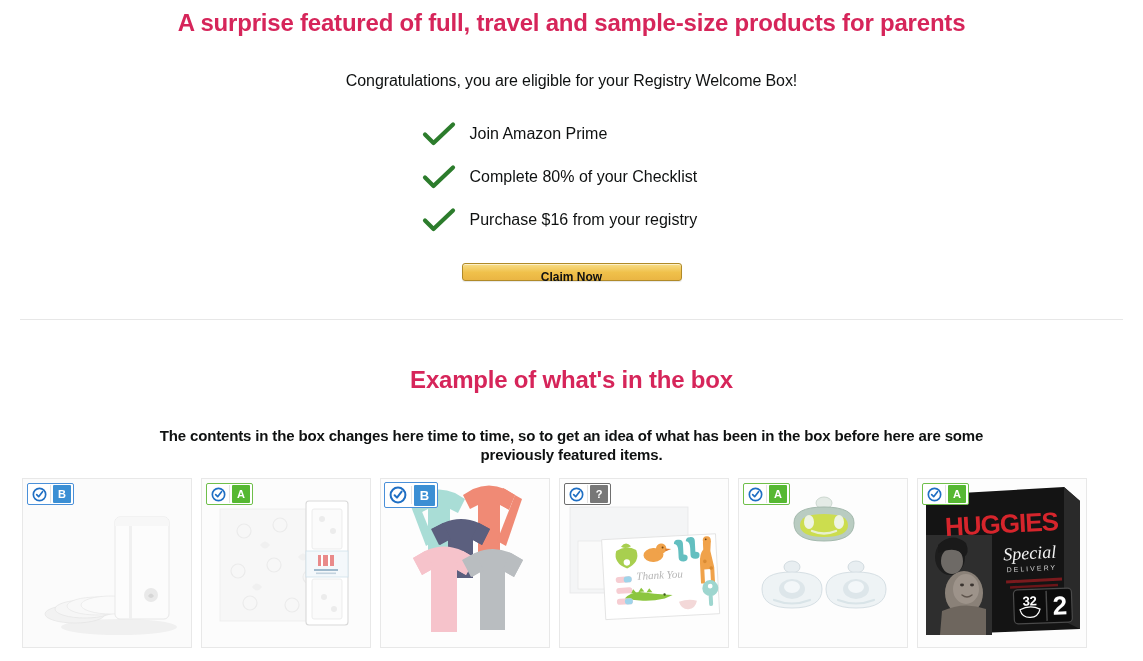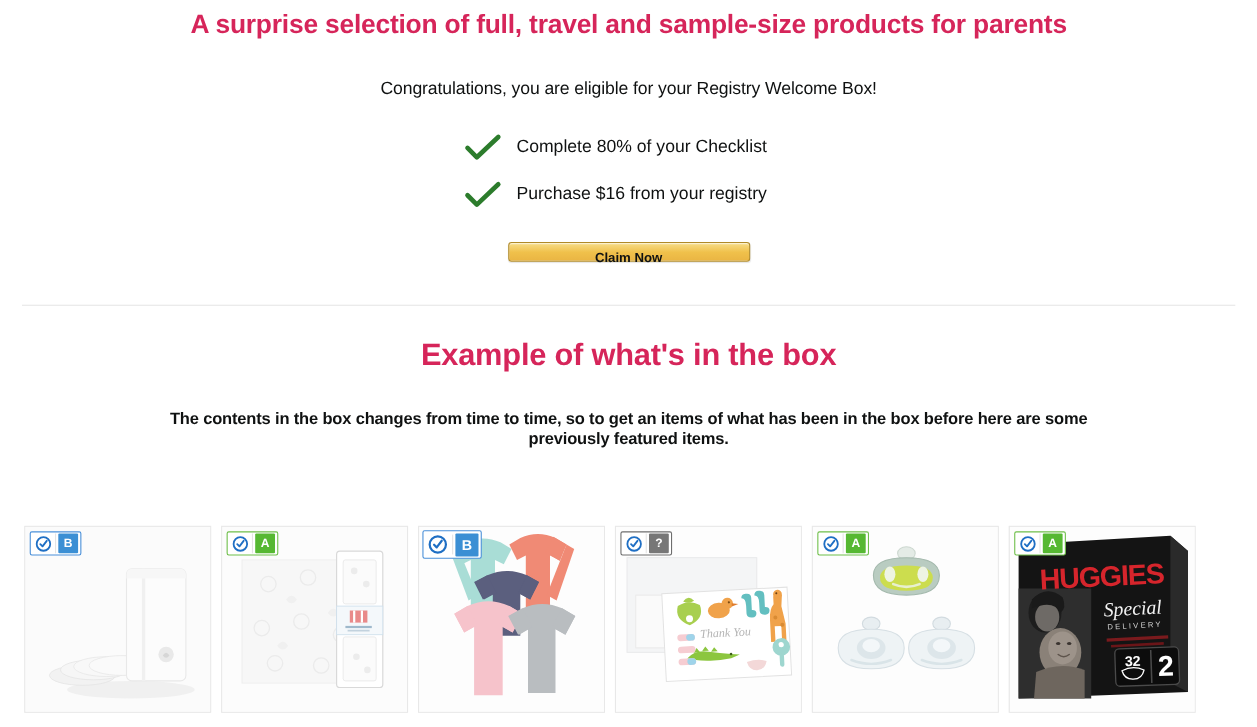--- a/index.html
+++ b/index.html
@@ -90,23 +90,23 @@
   .divider {
     margin: 34px 20px 0 20px;
     height: 1px;
     background: #e7e7e7;
   }
 
   
   .box-headline {
     text-align: center;
     color: #d6255a;
-    font-size: 28px;
+    font-size: 24px;
     font-weight: 700;
-    margin-top: 29px;
+    margin-top: 46px;
     letter-spacing: -0.2px;
   }
   .box-desc {
     text-align: center;
     font-size: 15px;
     font-weight: 700;
     color: #0f1111;
     line-height: 19px;
     margin: 32px auto 0;
     width: 860px;
@@ -184,58 +184,66 @@
   .badge.big .badge-grade { width: 21px; height: 21px; font-size: 13px; }
   .g-a { background: #56b832; }
   .g-b { background: #3b8fd4; }
   .g-q { background: #777777; }
 </style>
 </head>
 <body>
 
 <div class="promo">
 
-  <div class="promo-headline">A surprise selection of full, travel and sample-size products for parents</div>
+  <div class="promo-headline">A surprise featured of full, travel and sample-size products for parents</div>
 
   <div class="promo-subhead">Congratulations, you are eligible for your Registry Welcome Box!</div>
 
   <div class="checklist">
-
 
     <div class="check-row">
       <span class="check-icon">
         <svg viewBox="0 0 34 26" width="34" height="26">
           <path d="M3 13.5 L11.5 22 L31 3.5" fill="none" stroke="#2c7c2c" stroke-width="4.2" stroke-linecap="round" stroke-linejoin="round"></path>
         </svg>
       </span>
-      <span class="check-label">Complete 80% of your Checklist</span>
+      <span class="check-label">Join Amazon Prime</span>
     </div>
 
     <div class="check-row">
       <span class="check-icon">
         <svg viewBox="0 0 34 26" width="34" height="26">
           <path d="M3 13.5 L11.5 22 L31 3.5" fill="none" stroke="#2c7c2c" stroke-width="4.2" stroke-linecap="round" stroke-linejoin="round"></path>
         </svg>
       </span>
+      <span class="check-label">Complete 80% of your Checklist</span>
+    </div>
+
+    <div class="check-row">
+      <span class="check-icon">
+        <svg viewBox="0 0 34 26" width="34" height="26">
+          <path d="M3 13.5 L11.5 22 L31 3.5" fill="none" stroke="#2c7c2c" stroke-width="4.2" stroke-linecap="round" stroke-linejoin="round"></path>
+        </svg>
+      </span>
       <span class="check-label">Purchase $16 from your registry</span>
     </div>
 
   </div>
 
   <div class="claim-wrap">
     <button class="claim-btn">Claim Now</button>
   </div>
 
 </div>
 
 <div class="divider"></div>
 
 <div>
   <div class="box-headline">Example of what's in the box</div>
-  <div class="box-desc">The contents in the box changes from time to time, so to get an items of what has been in the box before here are some previously featured items.</div>
+  <div class="box-desc">The contents in the box changes here time to time, so to get an idea of what has been in the box before here are some previously featured items.</div>
 </div>
 
 <div class="cards">
 
   <div class="card">
     <div class="card-art">
       <svg viewBox="0 0 170 170" width="170" height="170">
         <rect width="170" height="170" fill="#fbfbfb"></rect>
         <ellipse cx="96" cy="148" rx="58" ry="8" fill="#f0f0f0"></ellipse>
         <ellipse cx="52" cy="135" rx="30" ry="9" fill="#f2f2f2" stroke="#e4e4e4" stroke-width="0.7"></ellipse>

